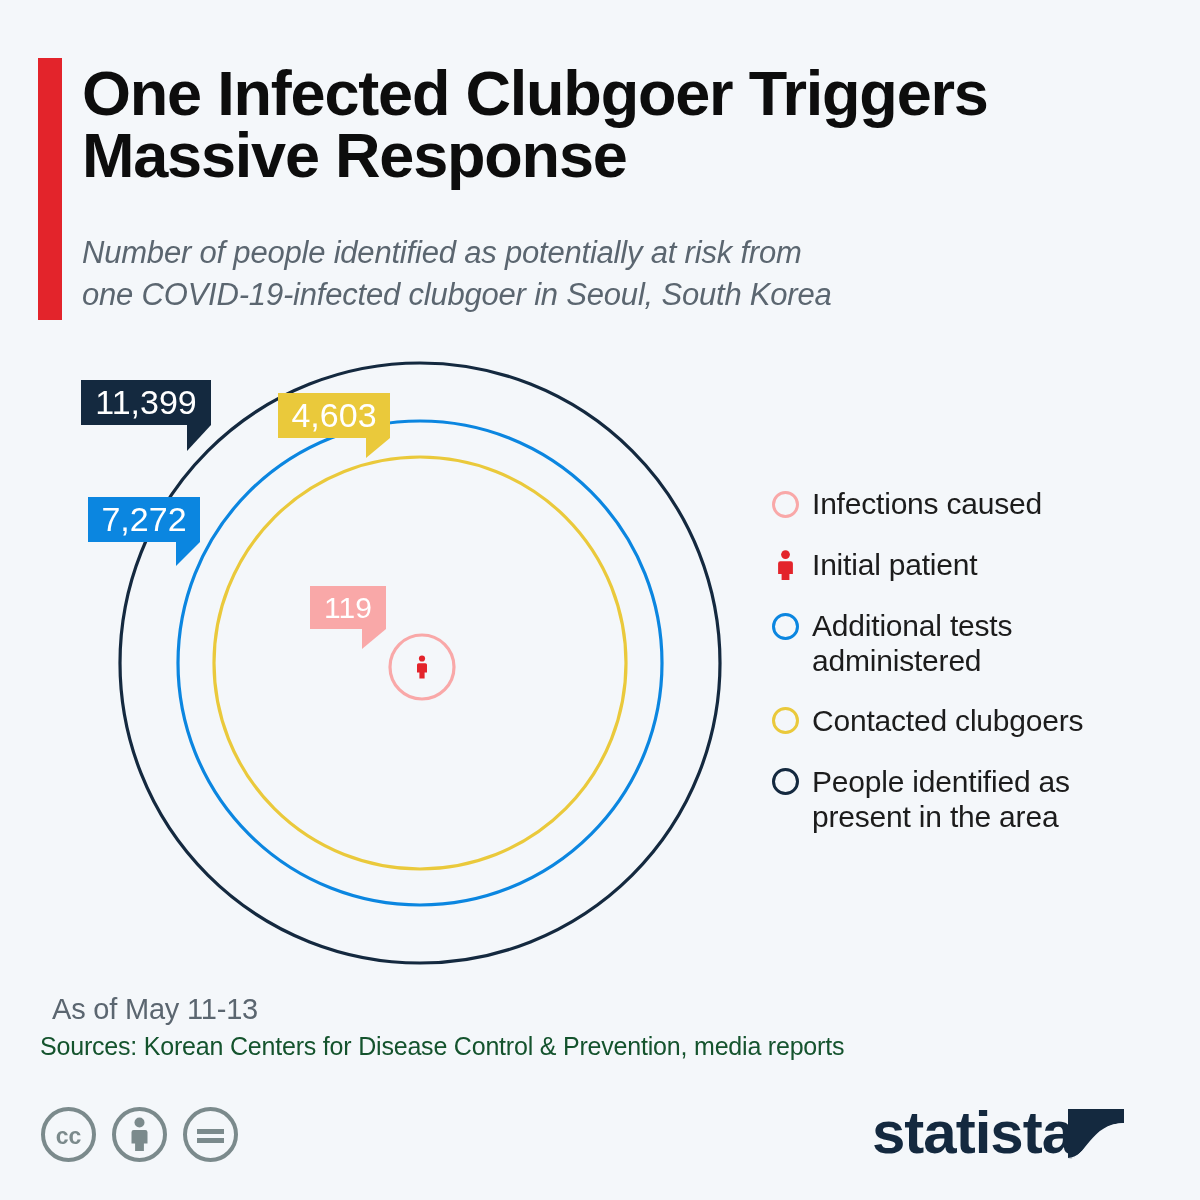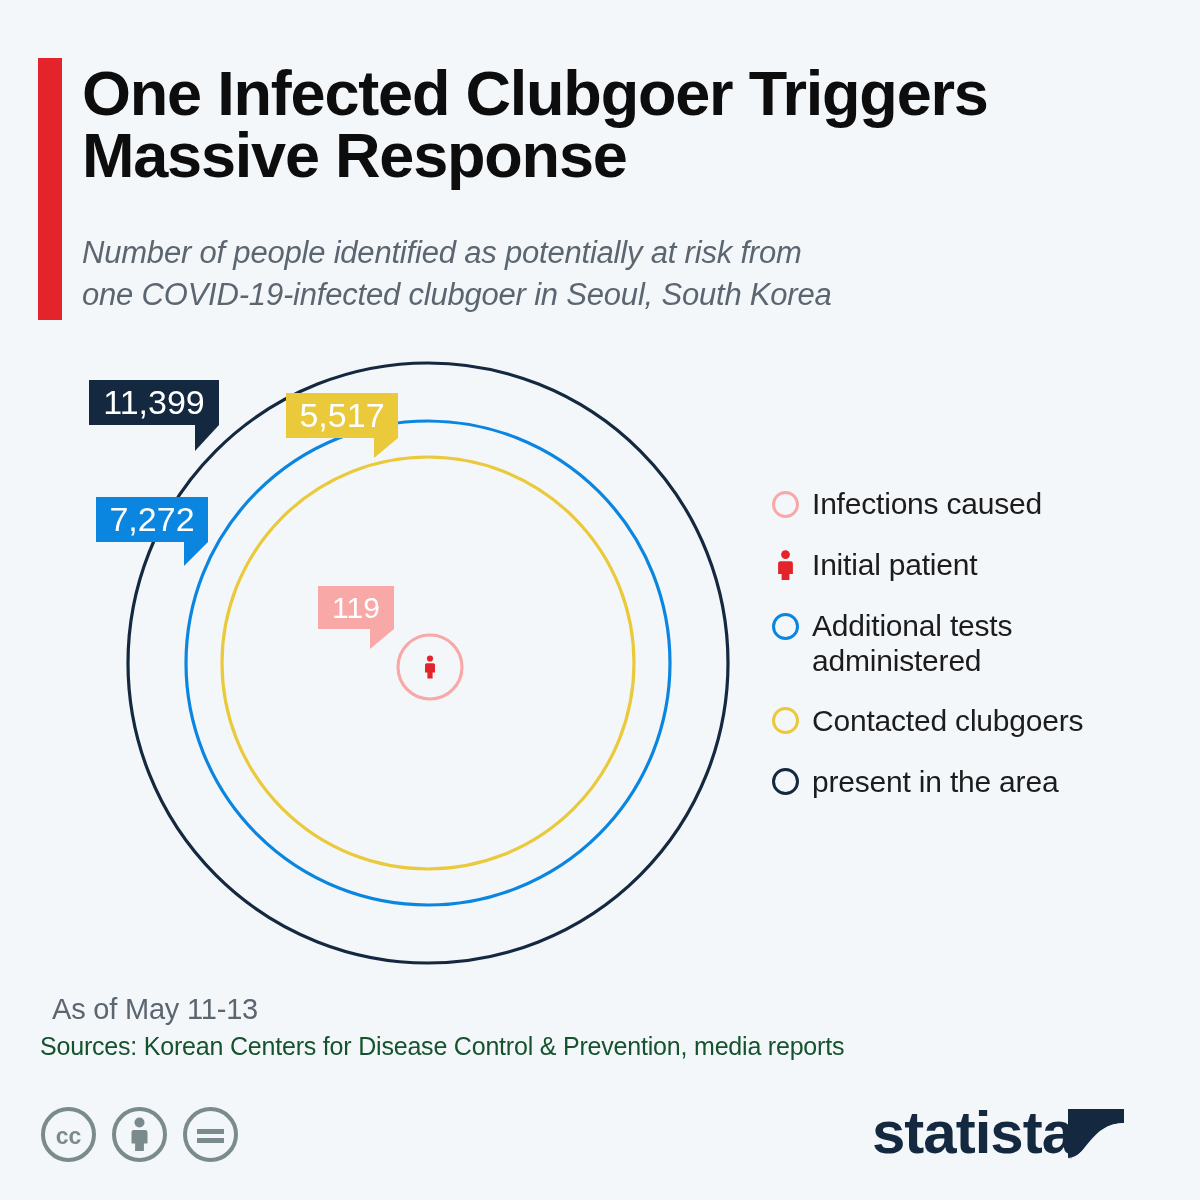--- a/index.html
+++ b/index.html
@@ -26,21 +26,21 @@
   }
   .title .ln{display:block;}
   .subtitle{
     position:absolute;left:82px;top:232px;width:1050px;
     font-size:31px;line-height:1.36;font-weight:normal;
     color:#5b6670;letter-spacing:-0.2px;
   }
   .subtitle .ln{display:block;font-style:italic;}
 
   
-  .chart-area{position:absolute;left:8px;top:0;width:760px;height:1010px;}
+  .chart-area{position:absolute;left:0;top:0;width:760px;height:1010px;}
   .chart-svg{position:absolute;left:0;top:0;}
 
   
   .callout{
     position:absolute;
     color:#ffffff;
     font-size:34px;
     font-weight:normal;
     letter-spacing:0px;
     display:flex;align-items:center;justify-content:center;
@@ -148,21 +148,21 @@
       <span>11,399</span>
       <span class="tail"></span>
     </div>
 
     <div class="callout" id="callout-tests">
       <span>7,272</span>
       <span class="tail"></span>
     </div>
 
     <div class="callout" id="callout-contacted">
-      <span>5,517</span>
+      <span>4,603</span>
       <span class="tail"></span>
     </div>
 
     <div class="callout" id="callout-infections">
       <span>119</span>
       <span class="tail"></span>
     </div>
   </div>
 
   <div class="legend">
@@ -205,20 +205,21 @@
       <span class="legend-text">
         <span class="ln">Contacted clubgoers</span>
       </span>
     </div>
 
     <div class="legend-row">
       <span class="legend-mark">
         <span class="ring navy"></span>
       </span>
       <span class="legend-text">
+        <span class="ln">People identified as</span>
         <span class="ln">present in the area</span>
       </span>
     </div>
 
   </div>
 
   <div class="note">As of May 11-13</div>
   <div class="sources">Sources: Korean Centers for Disease Control &amp; Prevention, media reports</div>
 
   <div class="cc-icons">

